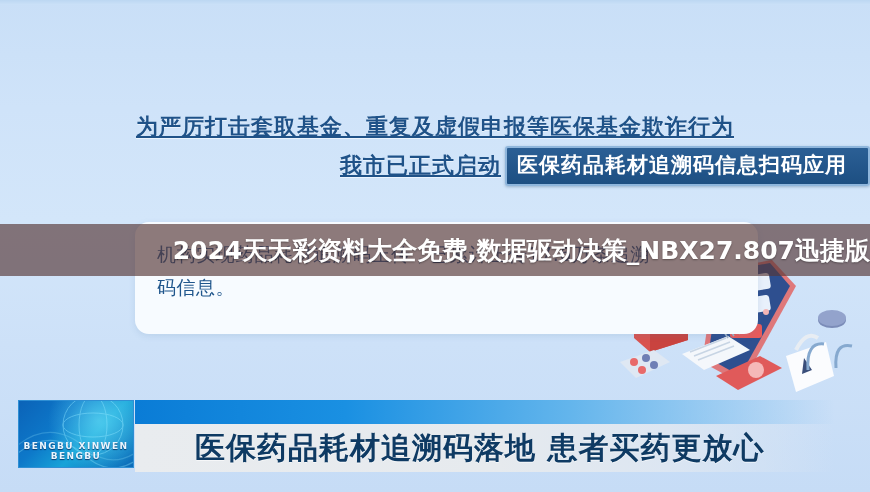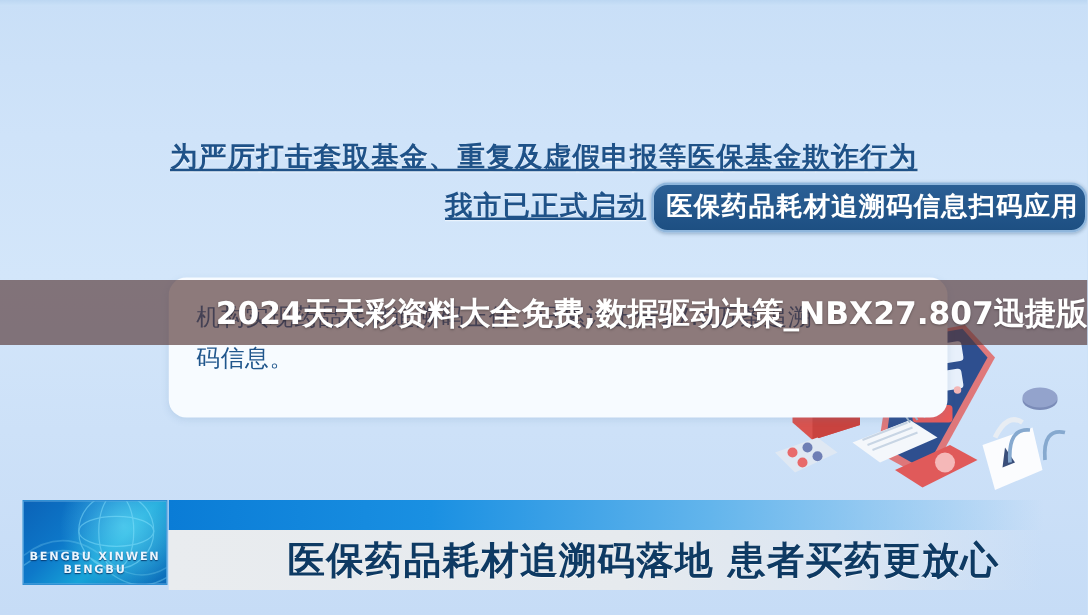--- a/index.html
+++ b/index.html
@@ -34,23 +34,23 @@
     text-shadow:0 1px 0 rgba(255,255,255,.55);
     text-decoration:underline;
   }
   .headline .l2 {
     display:flex; align-items:center; justify-content:flex-end; gap:4px;
   }
   .hl-chip {
     display:inline-block;
     background:linear-gradient(180deg,#2b5f95,#1d4f82);
     color:#ffffff;
-    padding:2px 5px 4px 10px;
+    padding:2px 21px 4px 10px;
     border:2px solid #8fb6dc;
-    border-radius:13px;
+    border-radius:3px;
     font-size:21px;
     line-height:30px;
     letter-spacing:1px;
     box-shadow:0 1px 3px rgba(20,60,100,.3);
     text-shadow:none;
   }
 
   
   .card {
     position:absolute;
@@ -84,21 +84,21 @@
     font-size:25px;
     letter-spacing:0px;
     white-space:nowrap;
     text-shadow:0 1px 2px rgba(0,0,0,.35);
   }
 
   
   .news-strip {
     position:absolute; left:135px; top:424px; width:700px; height:48px;
     background:linear-gradient(90deg,#e9ecef 0%,#e6eaee 52%,#dce6f2 76%,rgba(205,225,248,0) 100%);
-    display:flex; align-items:center;padding-left:35px;
+    display:flex; align-items:center;
   }
   .news-strip-title {
     color:#0e3a63;
     font-weight:bold;
     font-size:30px;
     letter-spacing:1px;
     padding-left:60px;
     white-space:nowrap;
     text-shadow:0 1px 0 rgba(255,255,255,.6);
   }

